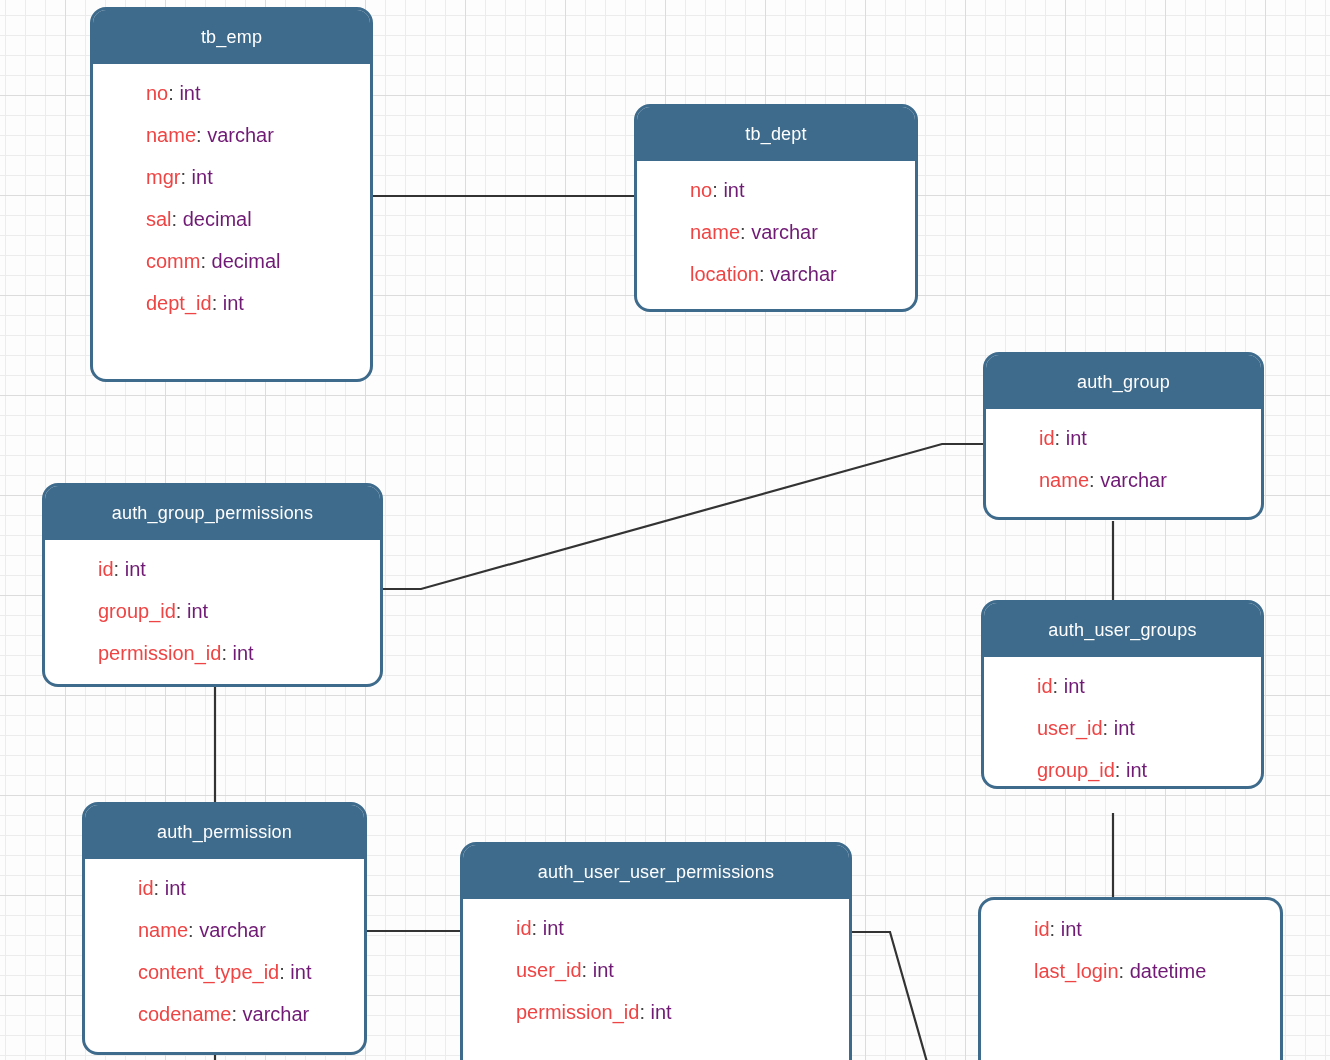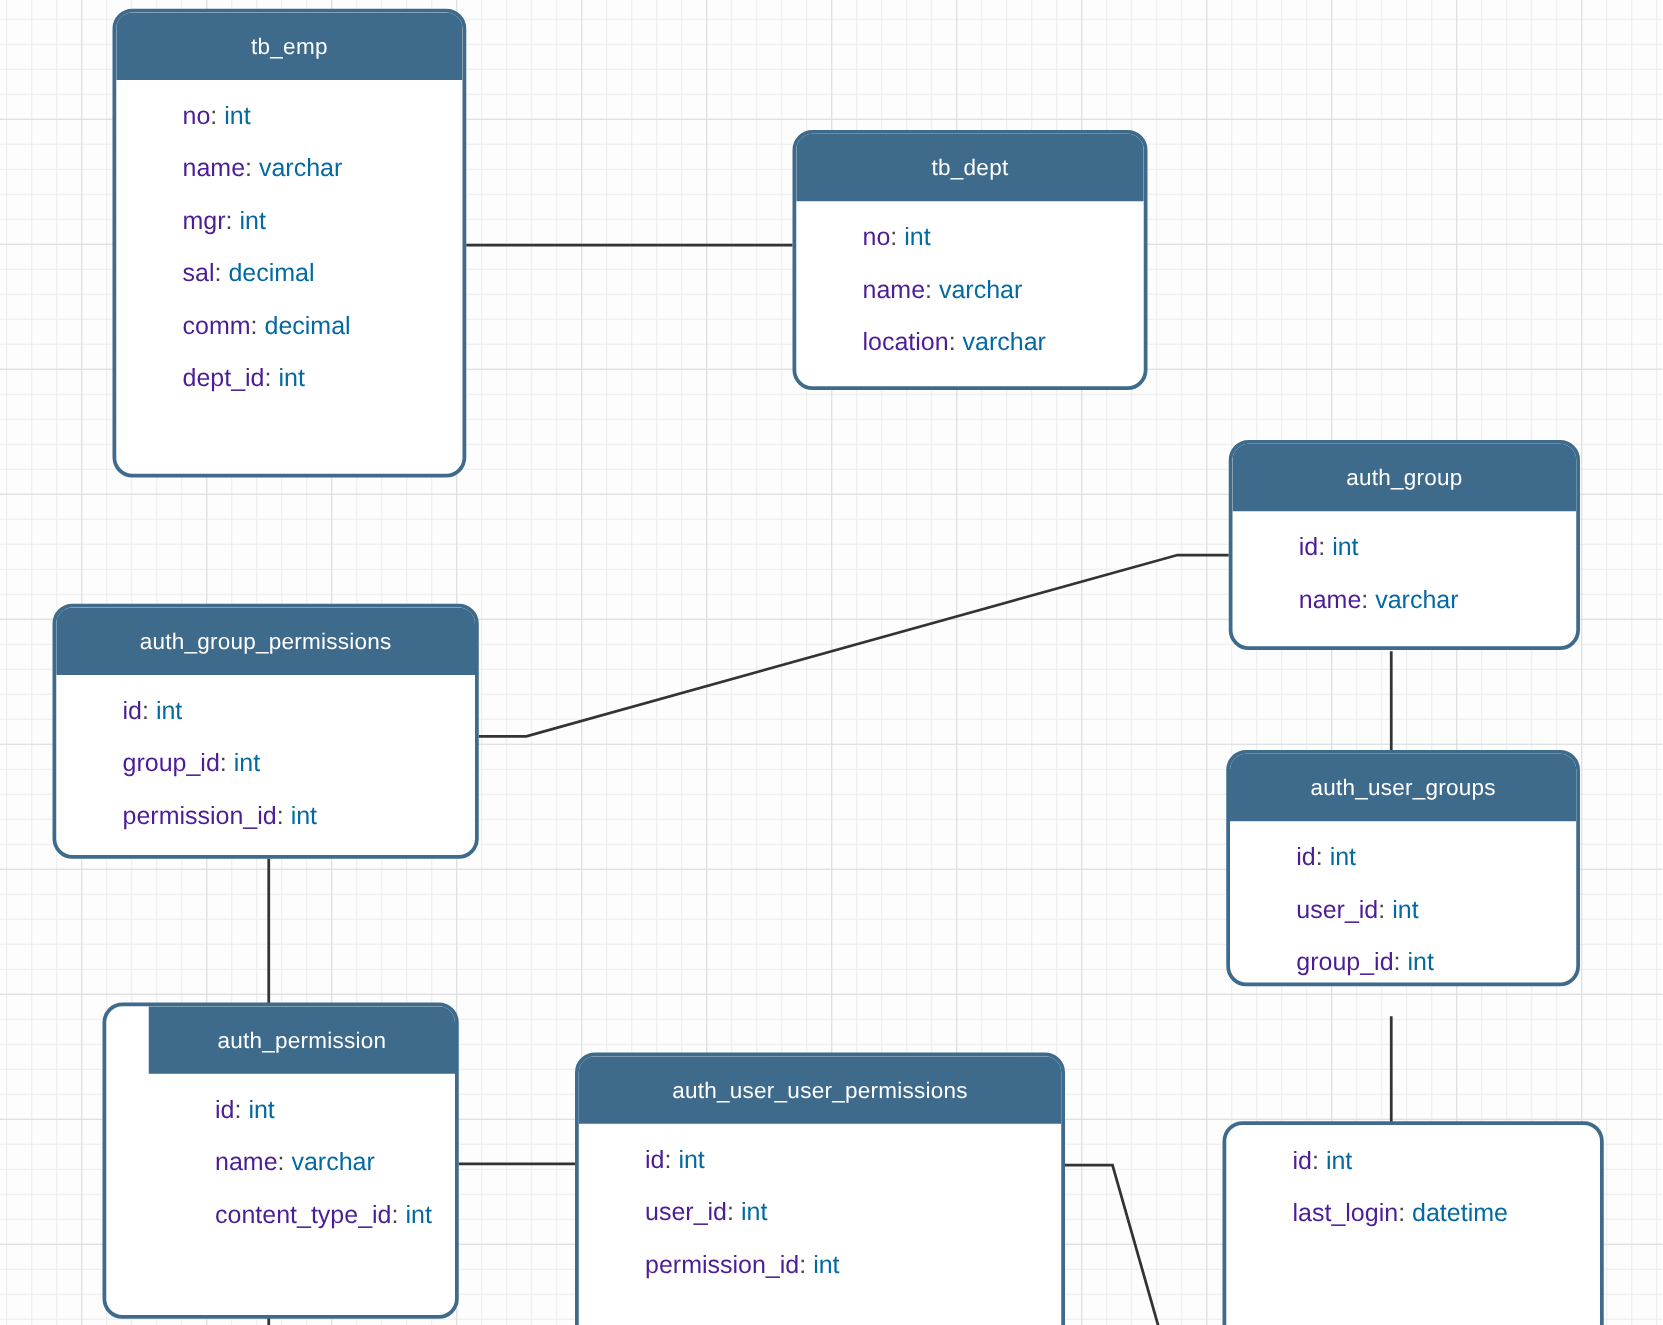--- a/index.html
+++ b/index.html
@@ -22,23 +22,23 @@
     background:#ffffff;border:3px solid #3e6b8c;border-radius:16px;
     overflow:hidden;
   }
   .hdr{
     background:#3e6b8c;color:#ffffff;height:54px;
     display:flex;align-items:center;justify-content:center;
     font-size:18px;letter-spacing:0.2px;
   }
   .rows{padding:8px 6px 0 53px;}
   .row{height:42px;line-height:42px;font-size:20px;white-space:nowrap;}
-  .fname{color:#4c1d95;}
+  .fname{color:#ef4444;}
   .fcolon{color:#444444;}
-  .ftype{color:#0369a1;}
+  .ftype{color:#701a75;}
 </style>
 </head>
 <body>
 
 <svg id="wires" width="1330" height="1060" viewBox="0 0 1330 1060">
   <path d="M373,196 L634,196"></path>
   <path d="M383,589 L421,589 L942,444 L983,444"></path>
   <path d="M1113,521 L1113,601"></path>
   <path d="M215,687 L215,803"></path>
   <path d="M367,931 L460,931"></path>
@@ -87,26 +87,27 @@
 
 <div class="table" style="left:981px;top:600px;width:283px;height:189px;">
   <div class="hdr">auth_user_groups</div>
   <div class="rows">
       <div class="row"><span class="fname">id</span><span class="fcolon">: </span><span class="ftype">int</span></div>
       <div class="row"><span class="fname">user_id</span><span class="fcolon">: </span><span class="ftype">int</span></div>
       <div class="row"><span class="fname">group_id</span><span class="fcolon">: </span><span class="ftype">int</span></div>
     </div>
 </div>
 
-<div class="table" style="left:82px;top:802px;width:285px;height:253px;padding-left:34px;">
+<div class="table" style="left:82px;top:802px;width:285px;height:253px;">
   <div class="hdr">auth_permission</div>
   <div class="rows">
       <div class="row"><span class="fname">id</span><span class="fcolon">: </span><span class="ftype">int</span></div>
       <div class="row"><span class="fname">name</span><span class="fcolon">: </span><span class="ftype">varchar</span></div>
       <div class="row"><span class="fname">content_type_id</span><span class="fcolon">: </span><span class="ftype">int</span></div>
+      <div class="row"><span class="fname">codename</span><span class="fcolon">: </span><span class="ftype">varchar</span></div>
     </div>
 </div>
 
 <div class="table" style="left:460px;top:842px;width:392px;height:236px;">
   <div class="hdr">auth_user_user_permissions</div>
   <div class="rows">
       <div class="row"><span class="fname">id</span><span class="fcolon">: </span><span class="ftype">int</span></div>
       <div class="row"><span class="fname">user_id</span><span class="fcolon">: </span><span class="ftype">int</span></div>
       <div class="row"><span class="fname">permission_id</span><span class="fcolon">: </span><span class="ftype">int</span></div>
     </div>

